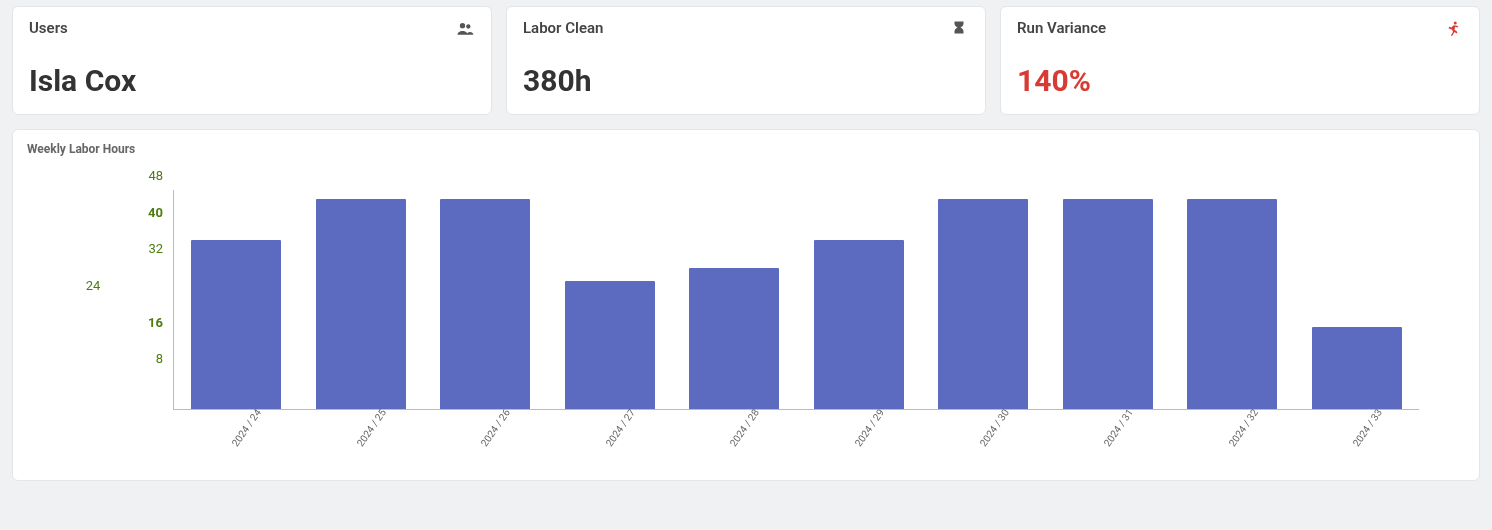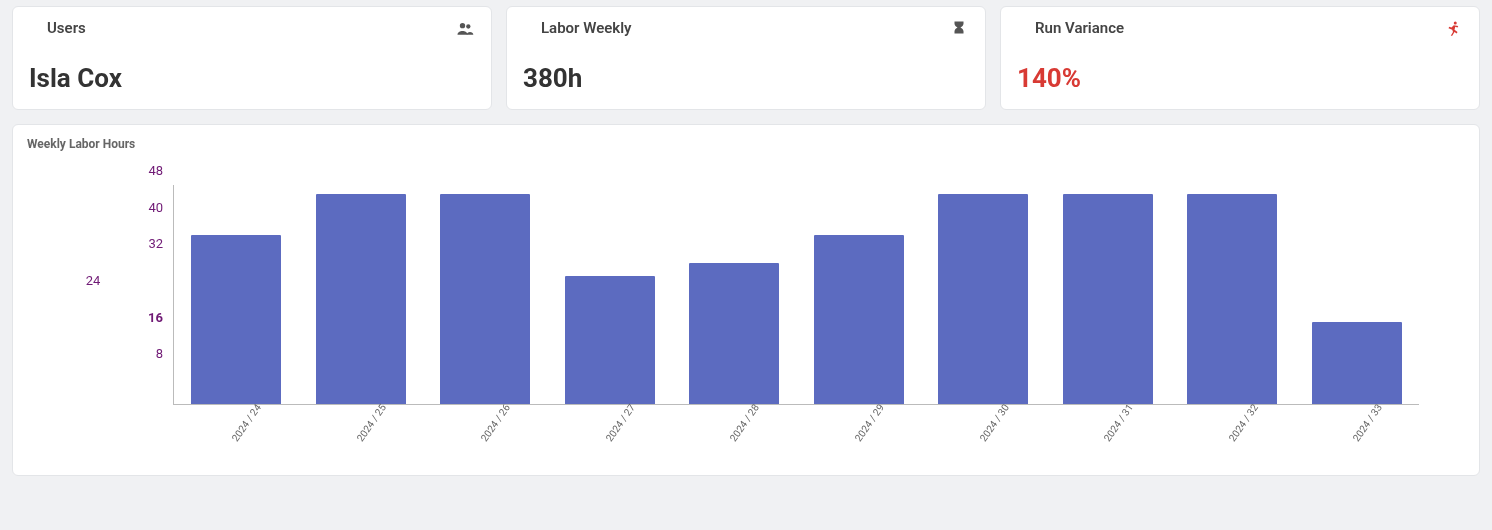--- a/index.html
+++ b/index.html
@@ -27,31 +27,30 @@
     }
     .card-head {
       display: flex;
       justify-content: space-between;
       align-items: flex-start;
     }
     .card-title {
       font-size: 15px;
       font-weight: 600;
       color: #444;
-      margin-left: 18px;
     }
     .card-icon {
       width: 20px;
       height: 20px;
       display: flex;
       align-items: center;
       justify-content: center;
     }
     .card-value {
-      font-size: 26px;
+      font-size: 30px;
       font-weight: 700;
       color: #333;
       margin-top: 24px;
     }
     .card-value.red { color: #d83a34; }
 
     .chart-card {
       margin: 0 12px 12px 12px;
       background: #fff;
       border: 1px solid #e3e5e8;
@@ -80,21 +79,21 @@
       position: absolute;
       left: 0;
       top: 30px;
       bottom: 70px;
       width: 160px;
     }
     .y-tick {
       position: absolute;
       right: 10px;
       font-size: 13px;
-      color: #701a75;
+      color: #4d7c0f;
       transform: translateY(-50%);
       text-align: right;
       width: 140px;
     }
     .bars {
       position: absolute;
       left: 0; right: 0; top: 0; bottom: 0;
       display: flex;
       align-items: flex-end;
       border-bottom: 1px solid #bbb;
@@ -145,21 +144,21 @@
             <circle cx="16" cy="9" r="2.6"></circle>
             <path d="M3 19c0-3 3-4.5 6-4.5s6 1.5 6 4.5H3z"></path>
             <path d="M14 19c.2-2.2 1.9-3.4 4-3.4s3.8 1.2 4 3.4h-8z"></path>
           </svg>
         </div>
       </div>
       <div class="card-value">Isla Cox</div>
     </div>
     <div class="card">
       <div class="card-head">
-        <div class="card-title">Labor Weekly</div>
+        <div class="card-title">Labor Clean</div>
         <div class="card-icon">
           <svg viewBox="0 0 24 24" width="18" height="18" fill="#555">
             <path d="M6 2h12v3c0 2-2 4-4 5 2 1 4 3 4 5v3H6v-3c0-2 2-4 4-5-2-1-4-3-4-5V2z"></path>
           </svg>
         </div>
       </div>
       <div class="card-value">380h</div>
     </div>
     <div class="card">
       <div class="card-head">
@@ -176,21 +175,21 @@
   </div>
 
 <div class="chart-card">
   <div class="chart-title">Weekly Labor Hours</div>
   <div class="chart-area">
     <div class="y-axis" id="y-axis">
         <div class="y-tick" style="bottom: 16.6667%;">8</div>
         <div class="y-tick" style="bottom: 33.3333%; font-weight: bold;">16</div>
         <div class="y-tick" style="bottom: 50%; text-align: center;">24</div>
         <div class="y-tick" style="bottom: 66.6667%;">32</div>
-        <div class="y-tick" style="bottom: 83.3333%;">40</div>
+        <div class="y-tick" style="bottom: 83.3333%; font-weight: bold;">40</div>
         <div class="y-tick" style="bottom: 100%;">48</div>
       </div>
     <div class="plot">
       <div class="bars" id="bars">
           <div class="bar-slot">
             <div class="bar" style="height: 77.0833%; background: rgb(92, 107, 192);"></div>
           </div>
           <div class="bar-slot">
             <div class="bar" style="height: 95.8333%; background: rgb(92, 107, 192);"></div>
           </div>

